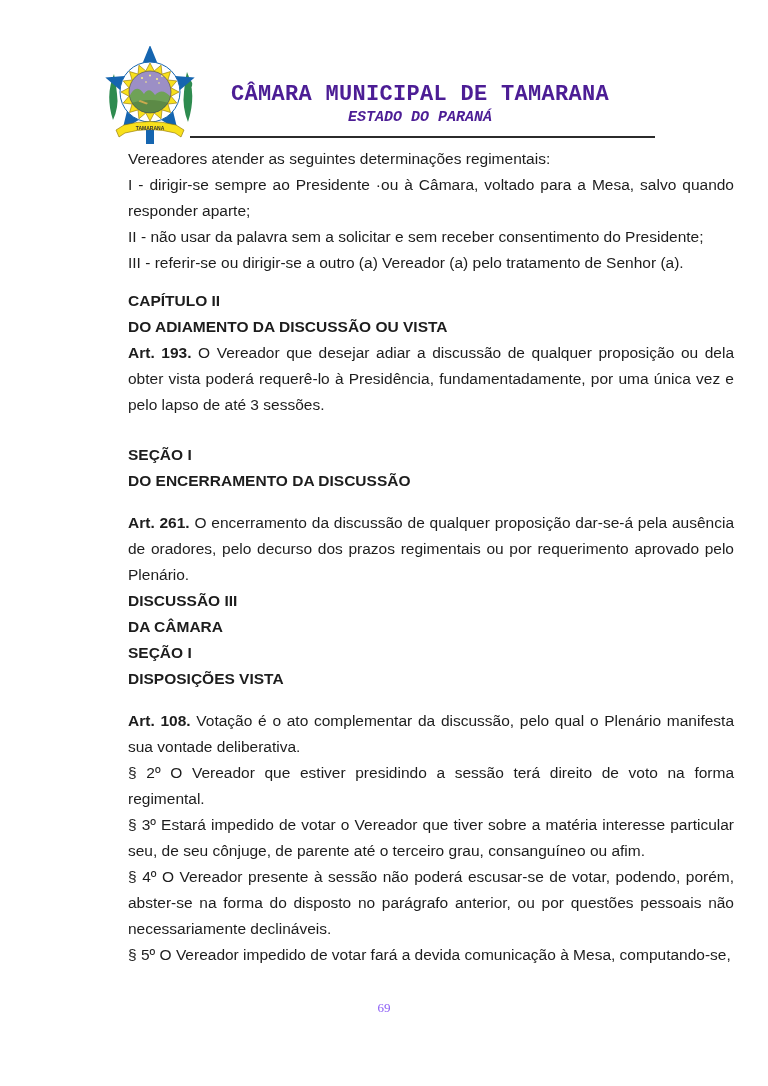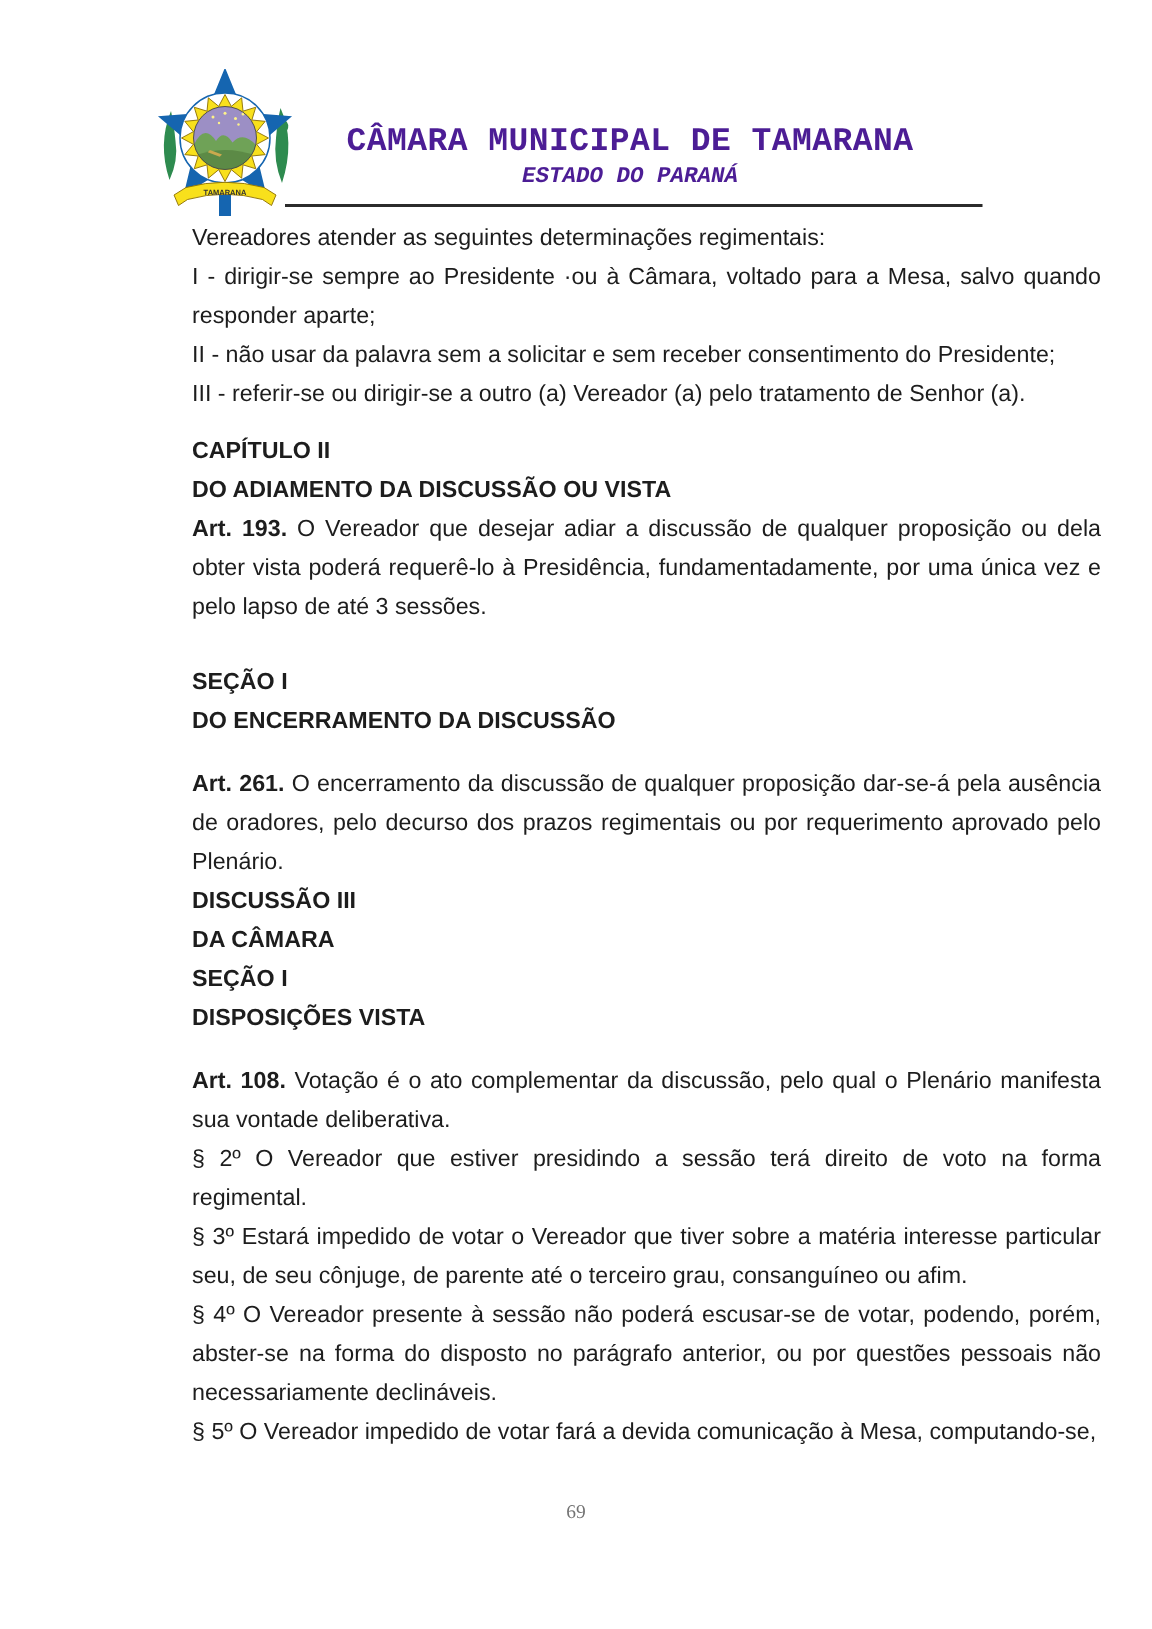--- a/index.html
+++ b/index.html
@@ -20,21 +20,21 @@
     font-size:15.5px;line-height:26px;text-align:justify;margin-left:20px;
   }
   .para{margin:0;}
   .heading{font-weight:bold;text-align:left;}
   .space-sm{margin-top:12px;}
   .space-lg{margin-top:24px;}
   .spacer{height:16px;}
   .b{font-weight:bold;}
   .pageno{
     position:absolute;left:0;top:1000px;width:768px;text-align:center;
-    font-family:"Liberation Serif",serif;font-size:13px;color:#737373;
+    font-family:"Liberation Serif",serif;font-size:13px;color:#8b5cf6;
   }
 </style>
 </head>
 <body>
 
 <div class="page">
 
   <svg class="logo" viewBox="0 0 105 100" aria-hidden="true">
 
     <path d="M16,28 Q7,50 15,74 Q21,61 19,48 Q18,37 16,28 Z" fill="#2e8b4f"></path>

